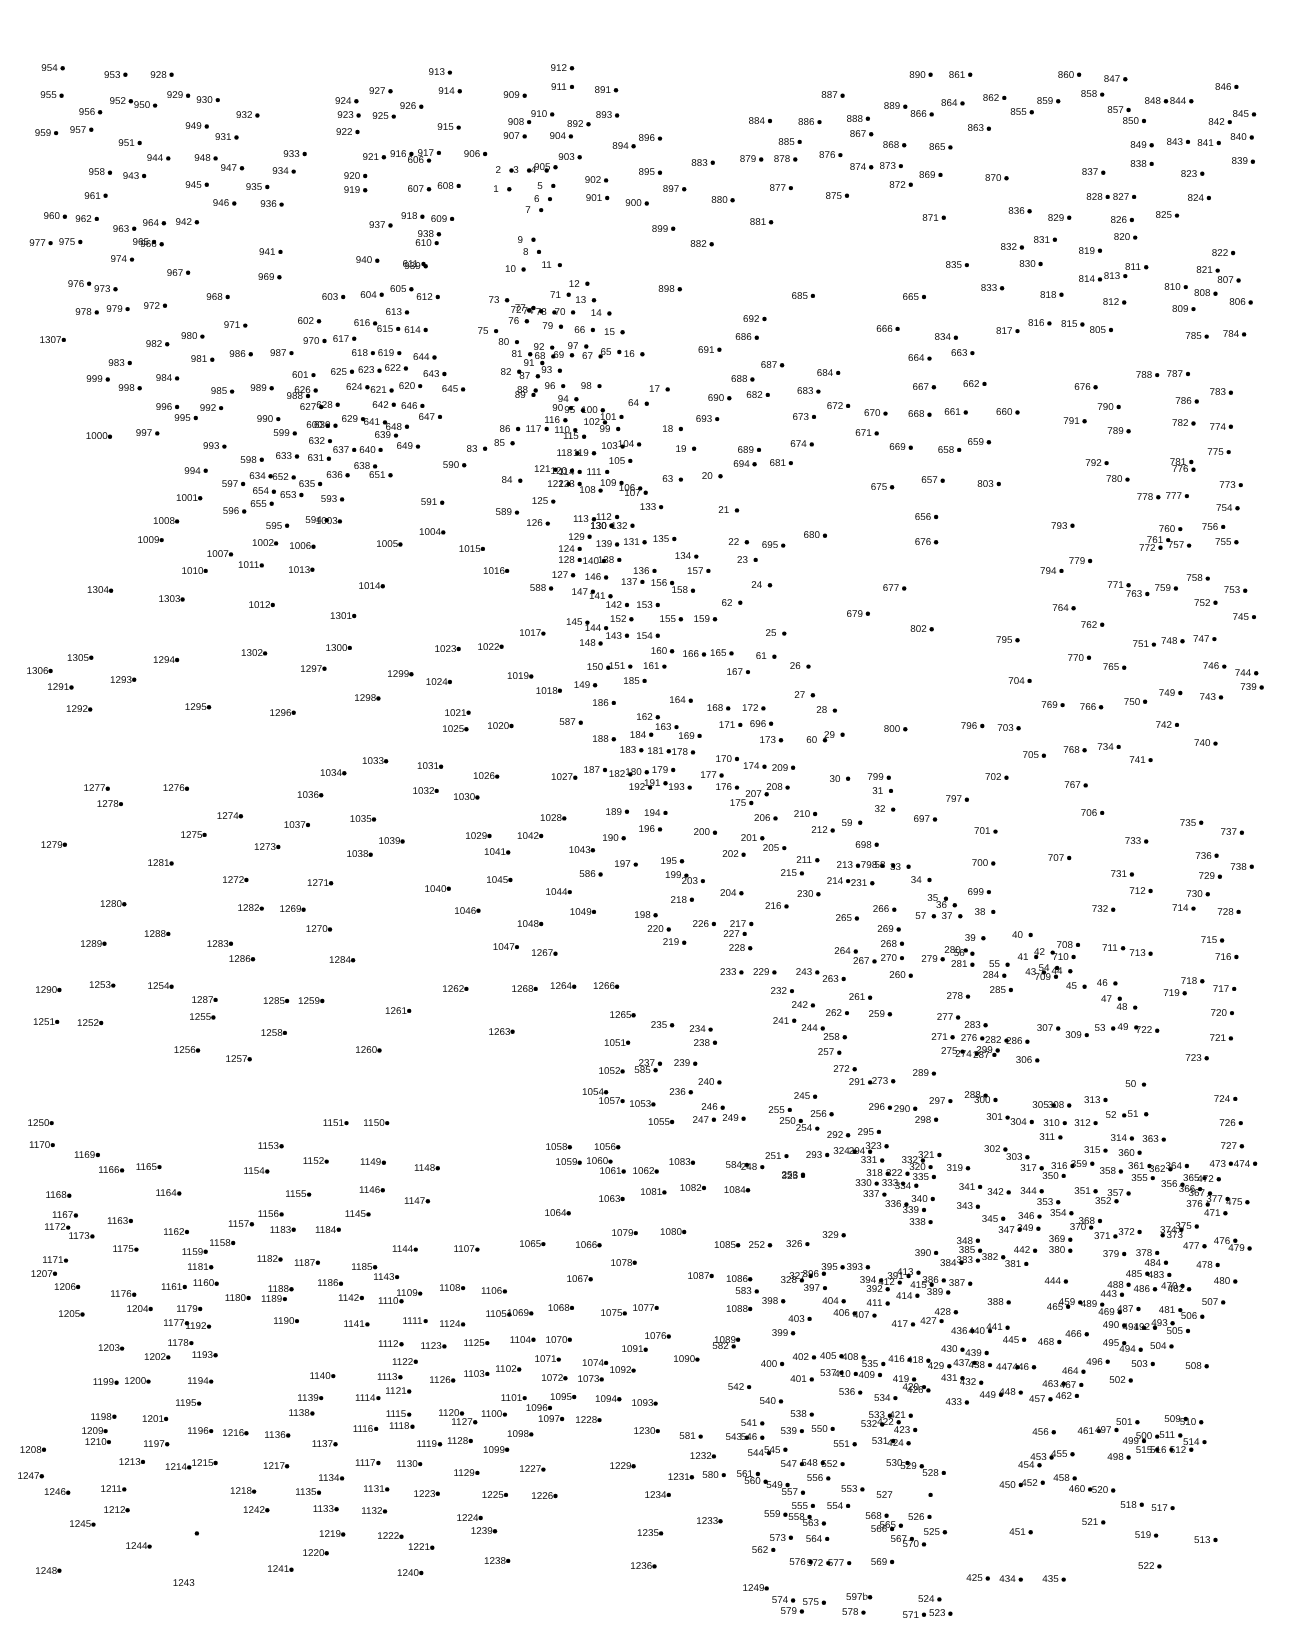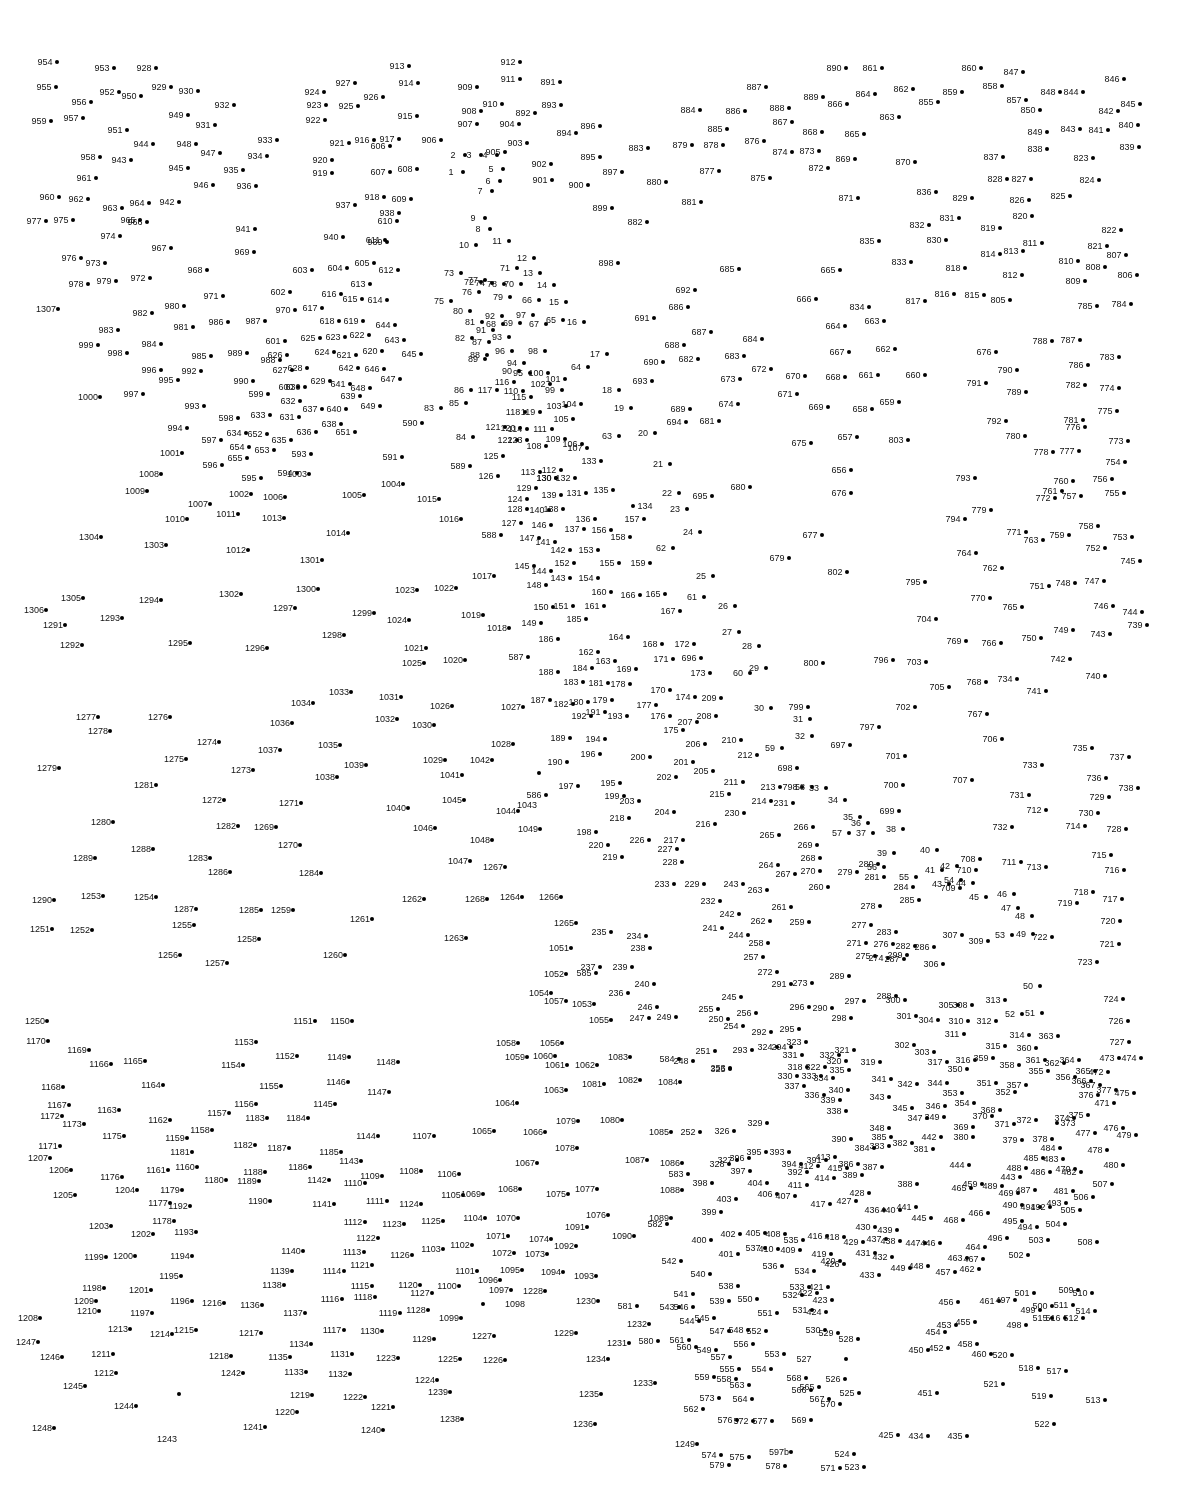--- a/index.html
+++ b/index.html
@@ -1190,21 +1190,21 @@
       <span class="dotlabel" style="left: 330px; top: 1299px;">1116</span>
       <span class="dot" style="left: 375px; top: 1297px;"></span>
       <span class="dotlabel" style="left: 363px; top: 1297px;">1118</span>
       <span class="dot" style="left: 372px; top: 1286px;"></span>
       <span class="dotlabel" style="left: 360px; top: 1286px;">1115</span>
       <span class="dot" style="left: 400px; top: 1313px;"></span>
       <span class="dotlabel" style="left: 388px; top: 1313px;">1119</span>
       <span class="dot" style="left: 428px; top: 1310px;"></span>
       <span class="dotlabel" style="left: 416px; top: 1310px;">1128</span>
       <span class="dot" style="left: 483px; top: 1304px;"></span>
-      <span class="dotlabel" style="left: 471px; top: 1304px; margin-left: 44px;">1098</span>
+      <span class="dotlabel" style="left: 471px; top: 1304px;">1098</span>
       <span class="dot" style="left: 511px; top: 1290px;"></span>
       <span class="dotlabel" style="left: 499px; top: 1290px;">1097</span>
       <span class="dot" style="left: 500px; top: 1280px;"></span>
       <span class="dotlabel" style="left: 488px; top: 1280px;">1096</span>
       <span class="dot" style="left: 545px; top: 1291px;"></span>
       <span class="dotlabel" style="left: 533px; top: 1291px;">1228</span>
       <span class="dot" style="left: 598px; top: 1301px;"></span>
       <span class="dotlabel" style="left: 586px; top: 1301px;">1230</span>
       <span class="dot" style="left: 151px; top: 1290px;"></span>
       <span class="dotlabel" style="left: 139px; top: 1290px;">1201</span>
@@ -1402,21 +1402,21 @@
       <span class="dotlabel" style="left: 452px; top: 800px;">1045</span>
       <span class="dot" style="left: 408px; top: 808px;"></span>
       <span class="dotlabel" style="left: 396px; top: 808px;">1040</span>
       <span class="dot" style="left: 462px; top: 775px;"></span>
       <span class="dotlabel" style="left: 450px; top: 775px;">1041</span>
       <span class="dot" style="left: 492px; top: 760px;"></span>
       <span class="dotlabel" style="left: 480px; top: 760px;">1042</span>
       <span class="dot" style="left: 445px; top: 760px;"></span>
       <span class="dotlabel" style="left: 433px; top: 760px;">1029</span>
       <span class="dot" style="left: 539px; top: 773px;"></span>
-      <span class="dotlabel" style="left: 527px; top: 773px; margin-top: 32px;">1043</span>
+      <span class="dotlabel" style="left: 527px; top: 773px;">1043</span>
       <span class="dot" style="left: 337px; top: 777px;"></span>
       <span class="dotlabel" style="left: 325px; top: 777px;">1038</span>
       <span class="dot" style="left: 366px; top: 765px;"></span>
       <span class="dotlabel" style="left: 354px; top: 765px;">1039</span>
       <span class="dot" style="left: 340px; top: 745px;"></span>
       <span class="dotlabel" style="left: 328px; top: 745px;">1035</span>
       <span class="dot" style="left: 280px; top: 750px;"></span>
       <span class="dotlabel" style="left: 268px; top: 750px;">1037</span>
       <span class="dot" style="left: 292px; top: 723px;"></span>
       <span class="dotlabel" style="left: 280px; top: 723px;">1036</span>
@@ -1486,21 +1486,21 @@
       <span class="dotlabel" style="left: 549px; top: 495px;">139</span>
       <span class="dot" style="left: 556px; top: 478px;"></span>
       <span class="dotlabel" style="left: 544px; top: 478px;">130</span>
       <span class="dot" style="left: 575px; top: 478px;"></span>
       <span class="dotlabel" style="left: 563px; top: 478px;">132</span>
       <span class="dot" style="left: 586px; top: 493px;"></span>
       <span class="dotlabel" style="left: 574px; top: 493px;">131</span>
       <span class="dot" style="left: 613px; top: 490px;"></span>
       <span class="dotlabel" style="left: 601px; top: 490px;">135</span>
       <span class="dot" style="left: 633px; top: 506px;"></span>
-      <span class="dotlabel" style="left: 621px; top: 506px; margin-left: 24px;">134</span>
+      <span class="dotlabel" style="left: 621px; top: 506px;">134</span>
       <span class="dot" style="left: 595px; top: 519px;"></span>
       <span class="dotlabel" style="left: 583px; top: 519px;">136</span>
       <span class="dot" style="left: 584px; top: 529px;"></span>
       <span class="dotlabel" style="left: 572px; top: 529px;">137</span>
       <span class="dot" style="left: 644px; top: 519px;"></span>
       <span class="dotlabel" style="left: 632px; top: 519px;">157</span>
       <span class="dot" style="left: 630px; top: 537px;"></span>
       <span class="dotlabel" style="left: 618px; top: 537px;">158</span>
       <span class="dot" style="left: 611px; top: 530px;"></span>
       <span class="dotlabel" style="left: 599px; top: 530px;">156</span>

